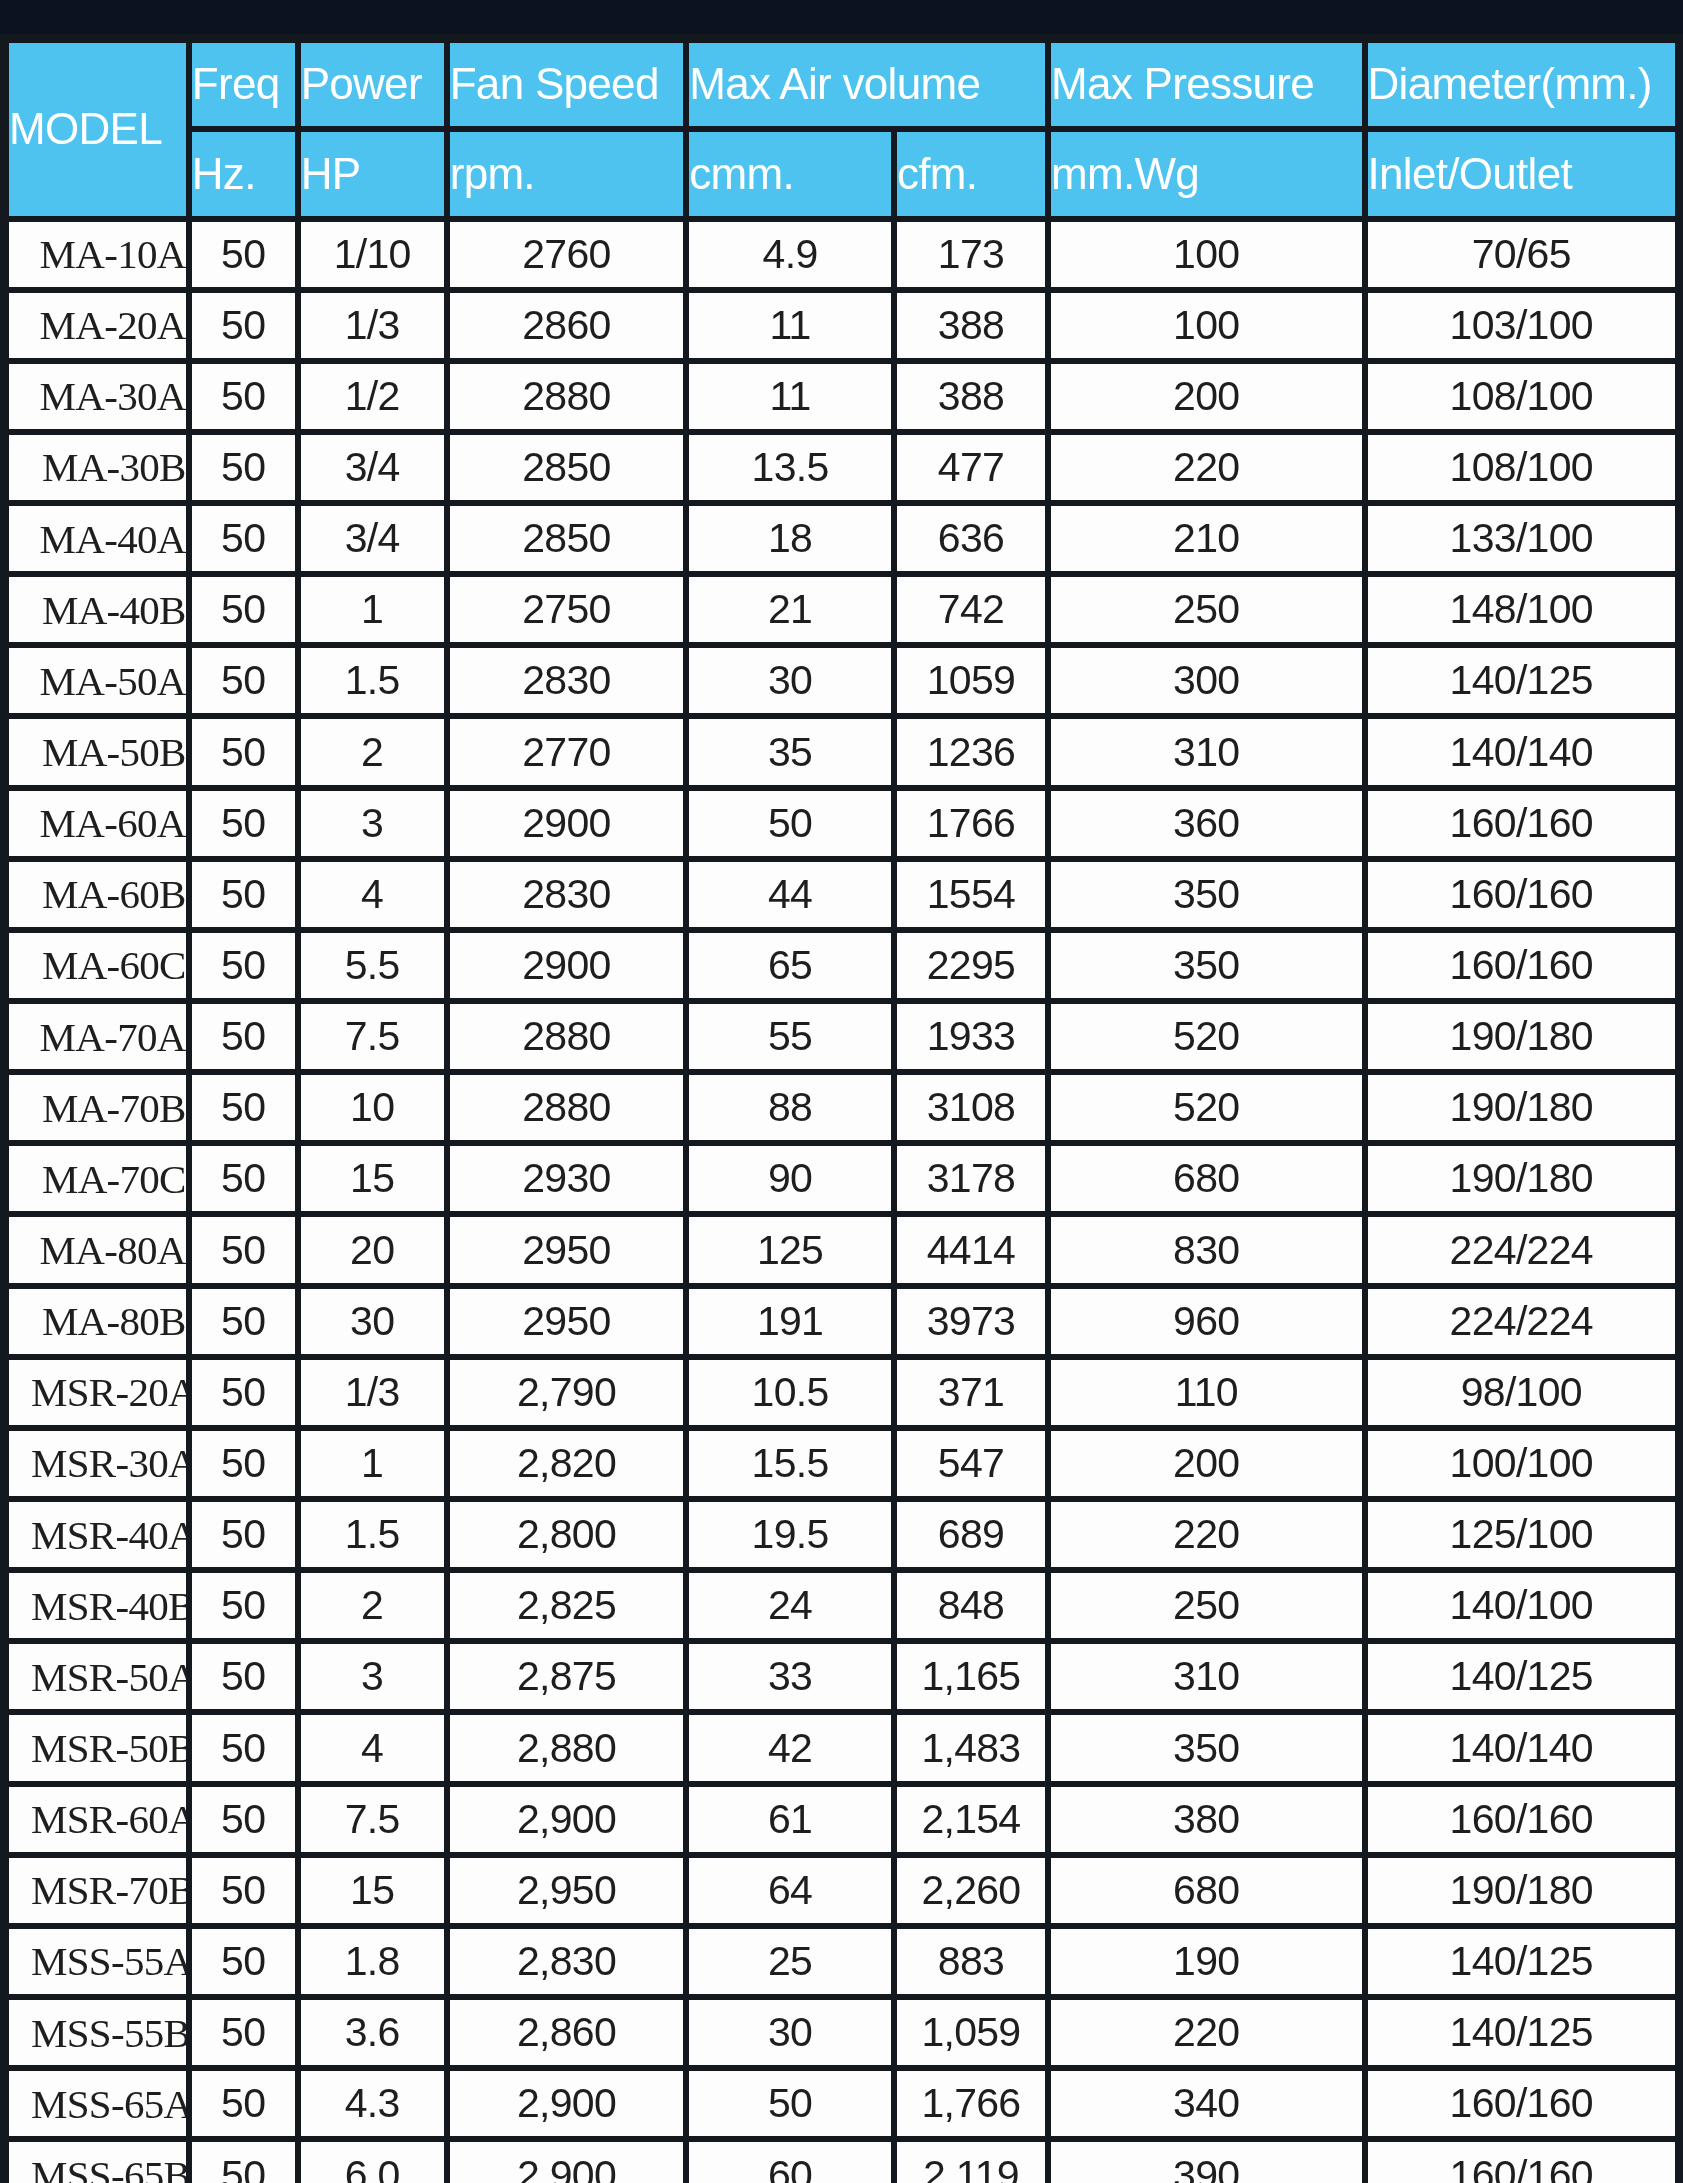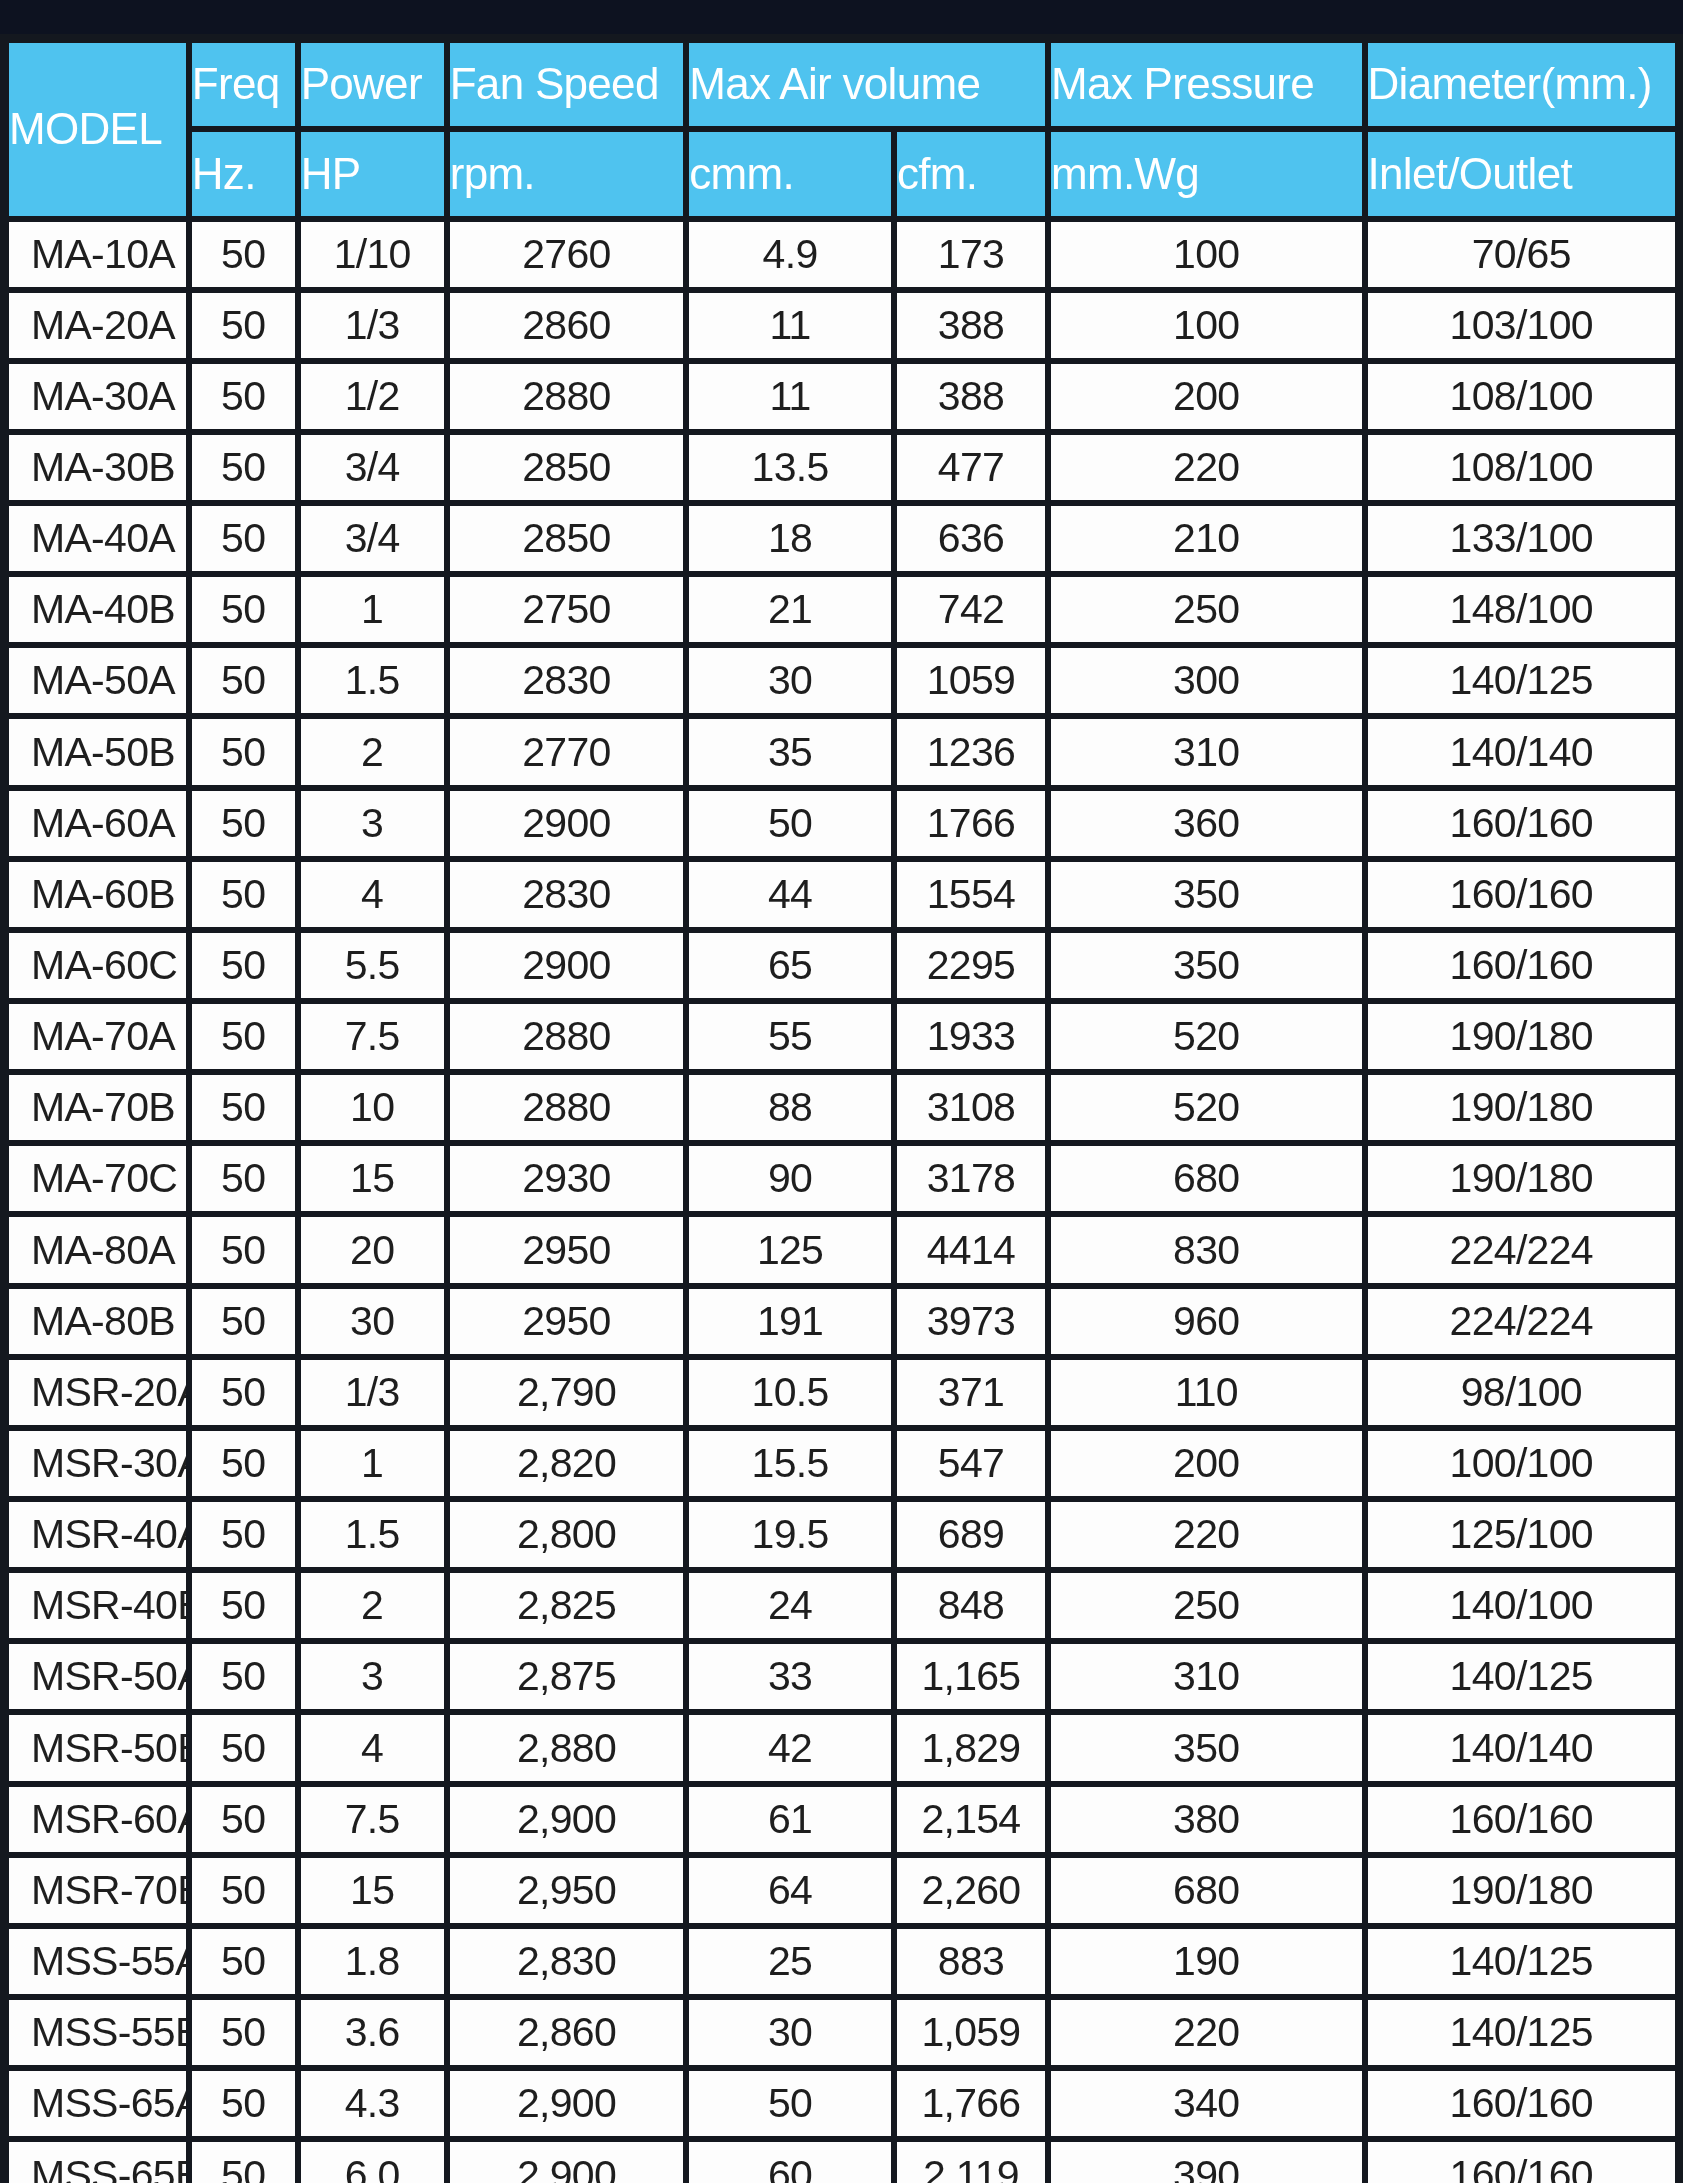--- a/index.html
+++ b/index.html
@@ -50,22 +50,23 @@
     text-align:left;
     padding-left:22px;
   }
   tbody td{
     color:var(--body-text);
     font-size:41px;
     text-align:center;
     letter-spacing:-0.7px;
   }
   tbody td.model-cell{
-    text-align:left;
+    text-align:right;
     padding-left:22px;
+    font-family:Liberation Serif, serif;
   }
   
   col.c-model{width:11.0%;}
   col.c-freq{width:6.5%;}
   col.c-power{width:8.9%;}
   col.c-rpm{width:14.3%;}
   col.c-cmm{width:12.4%;}
   col.c-cfm{width:9.2%;}
   col.c-press{width:18.9%;}
   col.c-diam{width:18.8%;}
@@ -315,21 +316,21 @@
           <td>1,165</td>
           <td>310</td>
           <td>140/125</td>
         </tr>
         <tr>
           <td class="model-cell">MSR-50B</td>
           <td>50</td>
           <td>4</td>
           <td>2,880</td>
           <td>42</td>
-          <td>1,829</td>
+          <td>1,483</td>
           <td>350</td>
           <td>140/140</td>
         </tr>
         <tr>
           <td class="model-cell">MSR-60A</td>
           <td>50</td>
           <td>7.5</td>
           <td>2,900</td>
           <td>61</td>
           <td>2,154</td>

